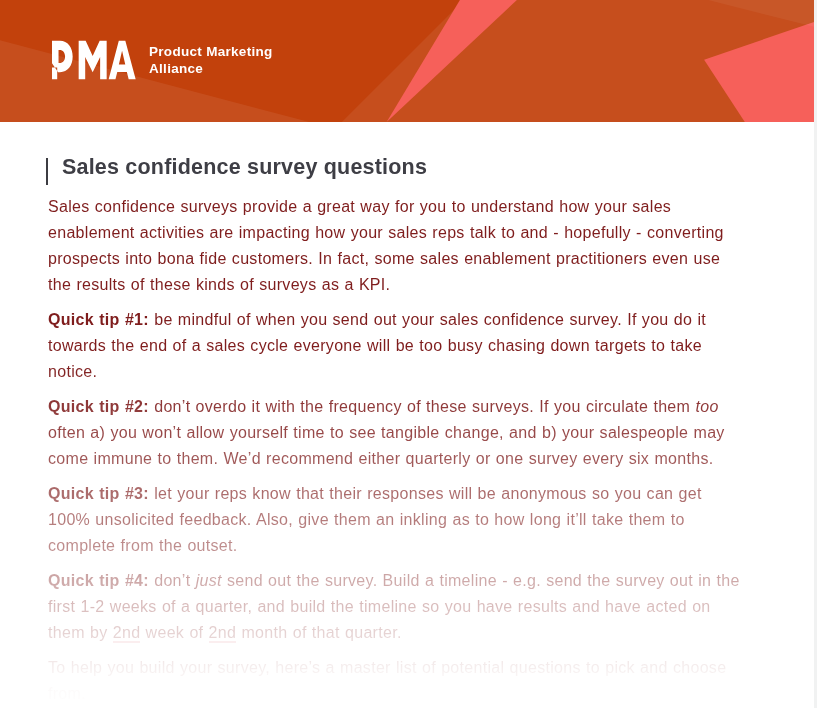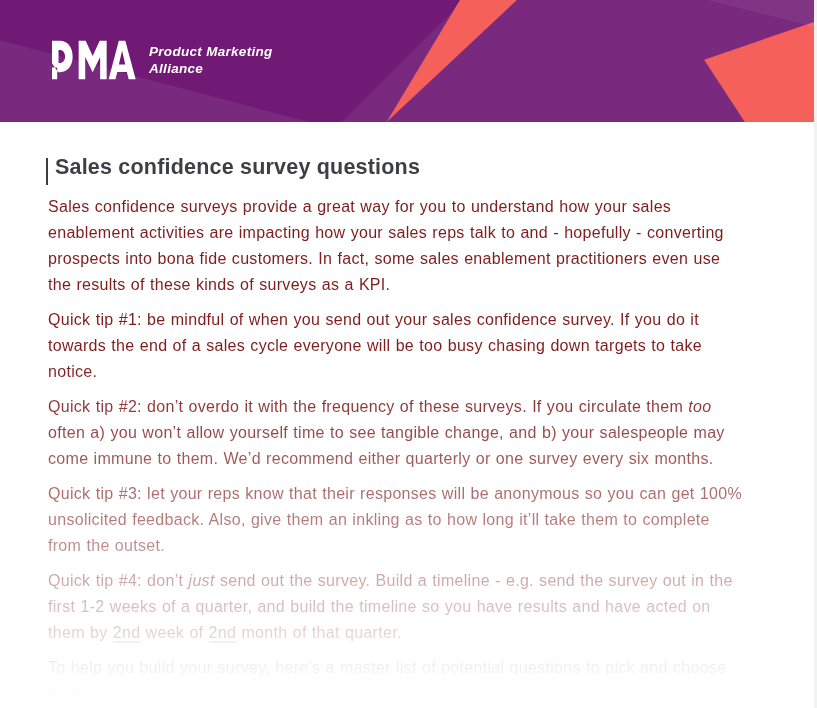--- a/index.html
+++ b/index.html
@@ -9,23 +9,22 @@
     height: 708px;
     background: #ffffff;
     overflow: hidden;
     font-family: "Liberation Sans", sans-serif;
   }
   
   .hero {
     position: relative;
     width: 814px;
     height: 122px;
-    background: #701a75;
+    background: #c2410c;
     overflow: hidden;
-    font-style: italic;
   }
   .hero .shape { position: absolute; inset: 0; }
   .shape-wedge-left   { background: rgba(255,255,255,0.07); clip-path: polygon(0 33%, 38% 100%, 0 100%); }
   .shape-band-right   { background: rgba(255,255,255,0.07); clip-path: polygon(57% 0, 100% 0, 100% 100%, 42% 100%); }
   .shape-notch-dark   { background: #f6605a; clip-path: polygon(56.5% 0, 63.5% 0, 47.5% 100%); }
   .shape-arrow-dark   { background: #f6605a; clip-path: polygon(100% 18%, 86.5% 49%, 91.5% 100%, 100% 100%); }
   .shape-corner-light { background: rgba(255,255,255,0.05); clip-path: polygon(87% 0, 100% 0, 100% 22%); }
   .logo-row {
     position: absolute;
     left: 48px;
@@ -56,31 +55,31 @@
     width: 2px;
     height: 27px;
     background: #3c3c42;
     z-index: 2;
   }
   .doc-title {
     font-size: 21.5px;
     font-weight: 700;
     color: #3e3e45;
     letter-spacing: 0.2px;
-    margin: 0 0 14px 7px;
+    margin: 0 0 14px 14px;
   }
   .doc-body p {
     font-size: 16px;
     line-height: 26px;
     margin: 0 0 9px 0;
     color: #7f1d1d;
     letter-spacing: 0.3px;
     word-spacing: 0.5px;
   }
-  .doc-body strong { font-weight: 400; text-align: center; }
+  .doc-body strong { font-weight: 700; text-align: center; }
   .doc-body em { font-style: italic; }
   .misspelled { border-bottom: 2px solid #e8989e; }
   
   .fade-overlay {
     position: absolute;
     left: 0; right: 3px;
     top: 358px; bottom: 0;
     background: linear-gradient(to bottom,
       rgba(255,255,255,0) 0%,
       rgba(255,255,255,0.45) 50%,

